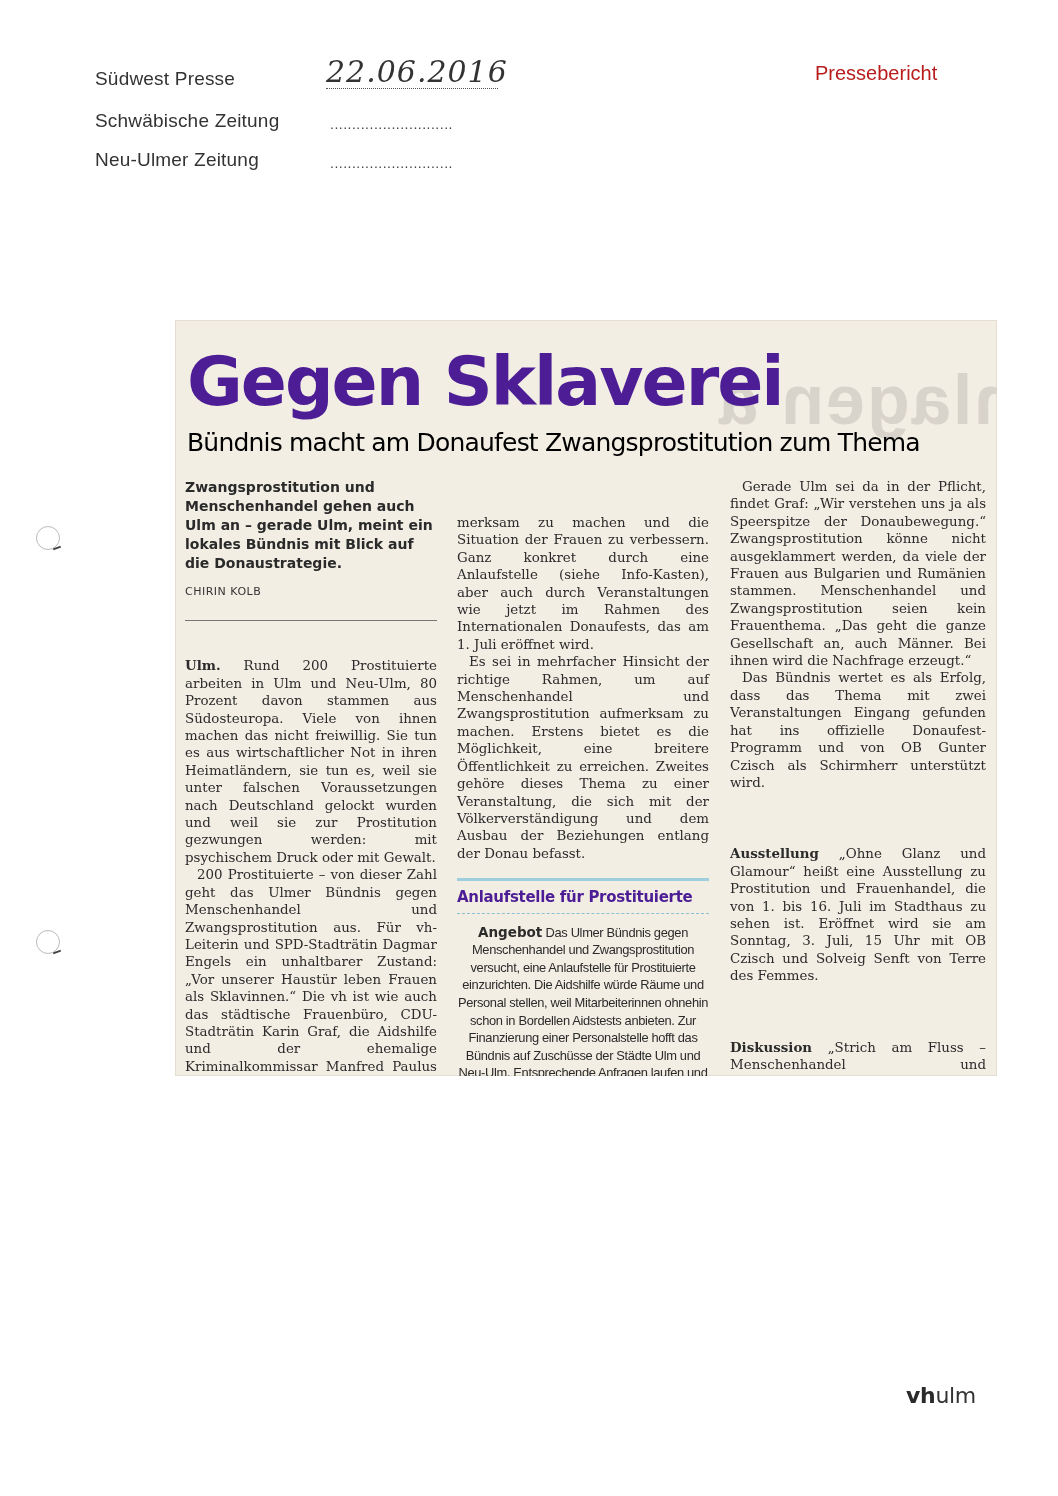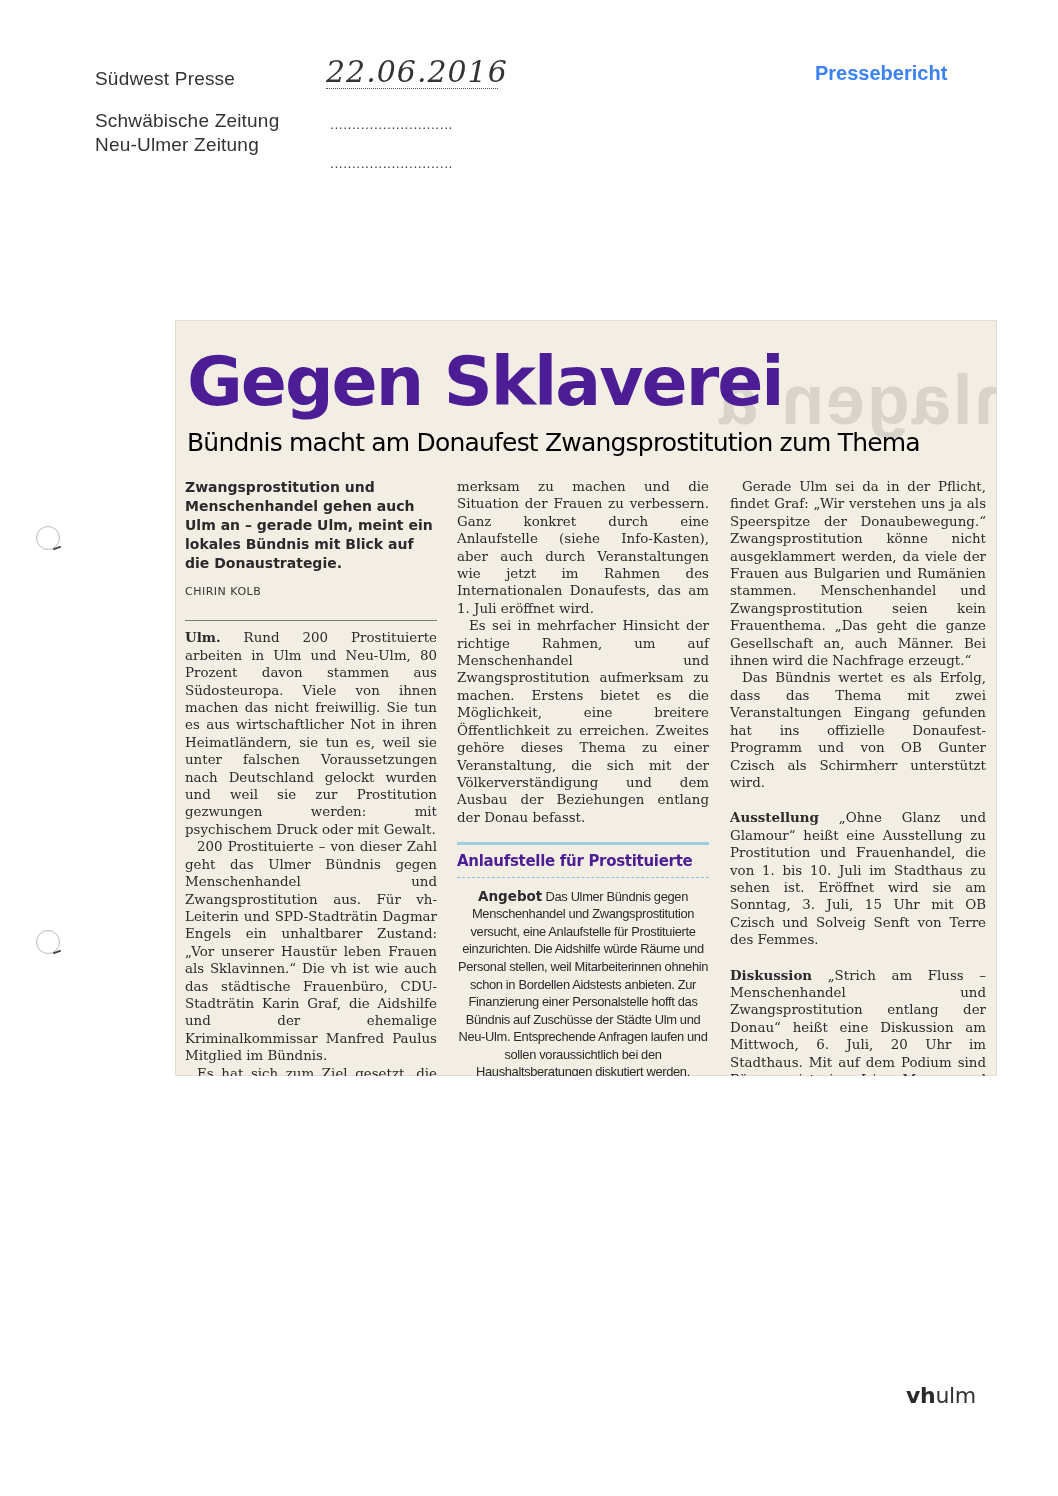--- a/index.html
+++ b/index.html
@@ -1,32 +1,32 @@
 <!DOCTYPE html>
 <html><head>
 <meta charset="utf-8">
 <style>
   html, body { margin:0; padding:0; }
   body { width:1058px; height:1496px; background:#ffffff; position:relative; overflow:hidden; font-family:"Liberation Sans", sans-serif; color:#222; }
   .hdr-label { position:absolute; left:95px; font-family:"Liberation Sans", sans-serif; font-size:19px; color:#333; letter-spacing:0.2px; }
   .hdr-dots { position:absolute; left:330px; font-size:14px; color:#444; letter-spacing:0.5px; }
   .hdr-date { position:absolute; left:326px; top:54px; font-family:"DejaVu Serif", serif; font-style:italic; font-size:30px; color:#333; letter-spacing:1px; }
   .hdr-date-line { position:absolute; left:326px; top:88px; width:172px; border-top:1px dotted #555; }
-  .press-title { position:absolute; left:815px; top:62px; font-family:"Liberation Sans", sans-serif; font-weight:bold; font-size:20px; color:#3b82f6; }
+  .press-title { position:absolute; left:815px; top:62px; font-family:"Liberation Sans", sans-serif; font-weight:normal; font-size:20px; color:#b91c1c; }
   .punch { position:absolute; width:22px; height:22px; border:1px solid #bbb; border-radius:50%; left:36px; }
   .punch::after { content:""; position:absolute; right:-2px; bottom:0; width:8px; height:2px; background:#444; transform:rotate(-20deg); }
 
   .clip { position:absolute; left:175px; top:320px; width:822px; height:756px; background:#f3eee4; box-shadow: inset 0 0 0 1px #e5ded0; overflow:hidden; }
   .ghost { position:absolute; right:-20px; top:40px; font-family:"Liberation Sans", sans-serif; font-weight:bold; font-size:70px; color:#d8d3cb; transform:scaleX(-1); letter-spacing:2px; white-space:nowrap; }
   .headline { position:absolute; left:12px; top:28px; font-family:"DejaVu Sans", sans-serif; font-weight:bold; font-size:68px; color:#4c1d95; letter-spacing:-2px; line-height:1; }
   .subhead { position:absolute; left:12px; top:108px; font-family:"DejaVu Sans", sans-serif; font-size:25px; color:#000000; letter-spacing:-0.8px; white-space:nowrap; }
 
   .col { position:absolute; top:158px; width:252px; font-family:"DejaVu Serif", serif; font-size:13.4px; line-height:17.4px; color:#2b2b2b; text-align:justify; hyphens:manual; }
   .col p { margin:0; text-indent:12px; }
-  .col p.noind { text-indent:0; }
+  .col p.noind { text-indent:0;margin-top:36px; }
   .col1 { left:10px; }
   .col2 { left:282px; }
   .col3 { left:555px; width:256px; }
   .lead { font-family:"DejaVu Sans", sans-serif; font-weight:bold; font-size:14px; line-height:19px; color:#2a2a2a; text-align:left; }
   .author { margin-top:10px; font-family:"DejaVu Sans", sans-serif; font-size:11px; letter-spacing:0.5px; padding-bottom:20px; border-bottom:1px solid #777; margin-bottom:8px; color:#333; }
   .b { font-weight:bold; }
   .gap { height:18px; }
   .infobox-rule { height:3px; background:#9fcfdf; margin:16px 0 8px 0; }
   .infobox-title { font-family:"DejaVu Sans", sans-serif; font-weight:bold; font-size:15px; color:#4c1d95; letter-spacing:-0.3px; padding-bottom:6px; border-bottom:1px dashed #8cc0d3; margin-bottom:10px; }
   .infobox-body { font-family:"Liberation Sans", sans-serif; font-size:12.9px; line-height:17.6px; letter-spacing:-0.35px; text-align:center; }
@@ -36,21 +36,21 @@
   .logo .vh { font-weight:bold; color:#2a2a2a; }
 </style>
 </head>
 <body>
 
 <div class="hdr-label" style="top:68px;">Südwest Presse</div>
 <div class="hdr-date">22.06.2016</div>
 <div class="hdr-date-line"></div>
 <div class="hdr-label" style="top:110px;">Schwäbische Zeitung</div>
 <div class="hdr-dots" style="top:116px;">............................</div>
-<div class="hdr-label" style="top:134px;">Neu-Ulmer Zeitung</div>
+<div class="hdr-label" style="top:149px;">Neu-Ulmer Zeitung</div>
 <div class="hdr-dots" style="top:155px;">............................</div>
 <div class="press-title">Pressebericht</div>
 
 <div class="punch" style="top:526px;"></div>
 <div class="punch" style="top:930px;"></div>
 
 <div class="clip">
   <div class="ghost">nlagen a</div>
   <div class="headline">Gegen Sklaverei</div>
   <div class="subhead">Bündnis macht am Donaufest Zwangsprostitution zum Thema</div>
@@ -71,19 +71,19 @@
       <div class="infobox-title">Anlaufstelle für Prostituierte</div>
       <div class="infobox-body"><span class="kw">Angebot</span> <span>Das Ulmer Bündnis gegen Menschenhandel und Zwangsprostitution versucht, eine Anlaufstelle für Prostituierte einzurichten. Die Aidshilfe würde Räume und Personal stellen, weil Mitarbeiterinnen ohnehin schon in Bordellen Aidstests anbieten. Zur Finanzierung einer Personalstelle hofft das Bündnis auf Zuschüsse der Städte Ulm und Neu-Ulm. Entsprechende Anfragen laufen und sollen voraussichtlich bei den Haushaltsberatungen diskutiert werden.</span></div>
 
     </div>
   </div>
 
   <div class="col col3">
     <p>Gerade Ulm sei da in der Pflicht, findet Graf: „Wir verstehen uns ja als Speerspitze der Donaubewegung.“ Zwangsprostitution könne nicht ausgeklammert werden, da viele der Frauen aus Bulgarien und Rumänien stammen. Menschenhandel und Zwangsprostitution seien kein Frauenthema. „Das geht die ganze Gesellschaft an, auch Männer. Bei ihnen wird die Nachfrage erzeugt.“</p>
     <p>Das Bündnis wertet es als Erfolg, dass das Thema mit zwei Veranstaltungen Eingang gefunden hat ins offizielle Donaufest-Programm und von OB Gunter Czisch als Schirmherr unterstützt wird.</p>
     <div class="gap"></div>
-    <p class="noind"><span class="b">Ausstellung</span> <span>„Ohne Glanz und Glamour“ heißt eine Ausstellung zu Prostitution und Frauenhandel, die von 1. bis 10. Juli im Stadthaus zu sehen ist. Eröffnet wird sie am Sonntag, 3. Juli, 15 Uhr mit OB Czisch und Solveig Senft von Terre des Femmes.</span></p>
+    <p class="noind"><span class="b">Ausstellung</span> <span>„Ohne Glanz und Glamour“ heißt eine Ausstellung zu Prostitution und Frauenhandel, die von 1. bis 16. Juli im Stadthaus zu sehen ist. Eröffnet wird sie am Sonntag, 3. Juli, 15 Uhr mit OB Czisch und Solveig Senft von Terre des Femmes.</span></p>
     <div class="gap"></div>
     <p class="noind"><span class="b">Diskussion</span> <span>„Strich am Fluss – Menschenhandel und Zwangsprostitution entlang der Donau“ heißt eine Diskussion am Mittwoch, 6. Juli, 20 Uhr im Stadthaus. Mit auf dem Podium sind Bürgermeisterin Iris Mann und Bernd Ziehfreund, der stellvertretende Leiter der Kripo Ulm.</span></p>
   </div>
 </div>
 
 <div class="logo"><span class="vh">vh</span><span>ulm</span></div>
 
 </body></html>

